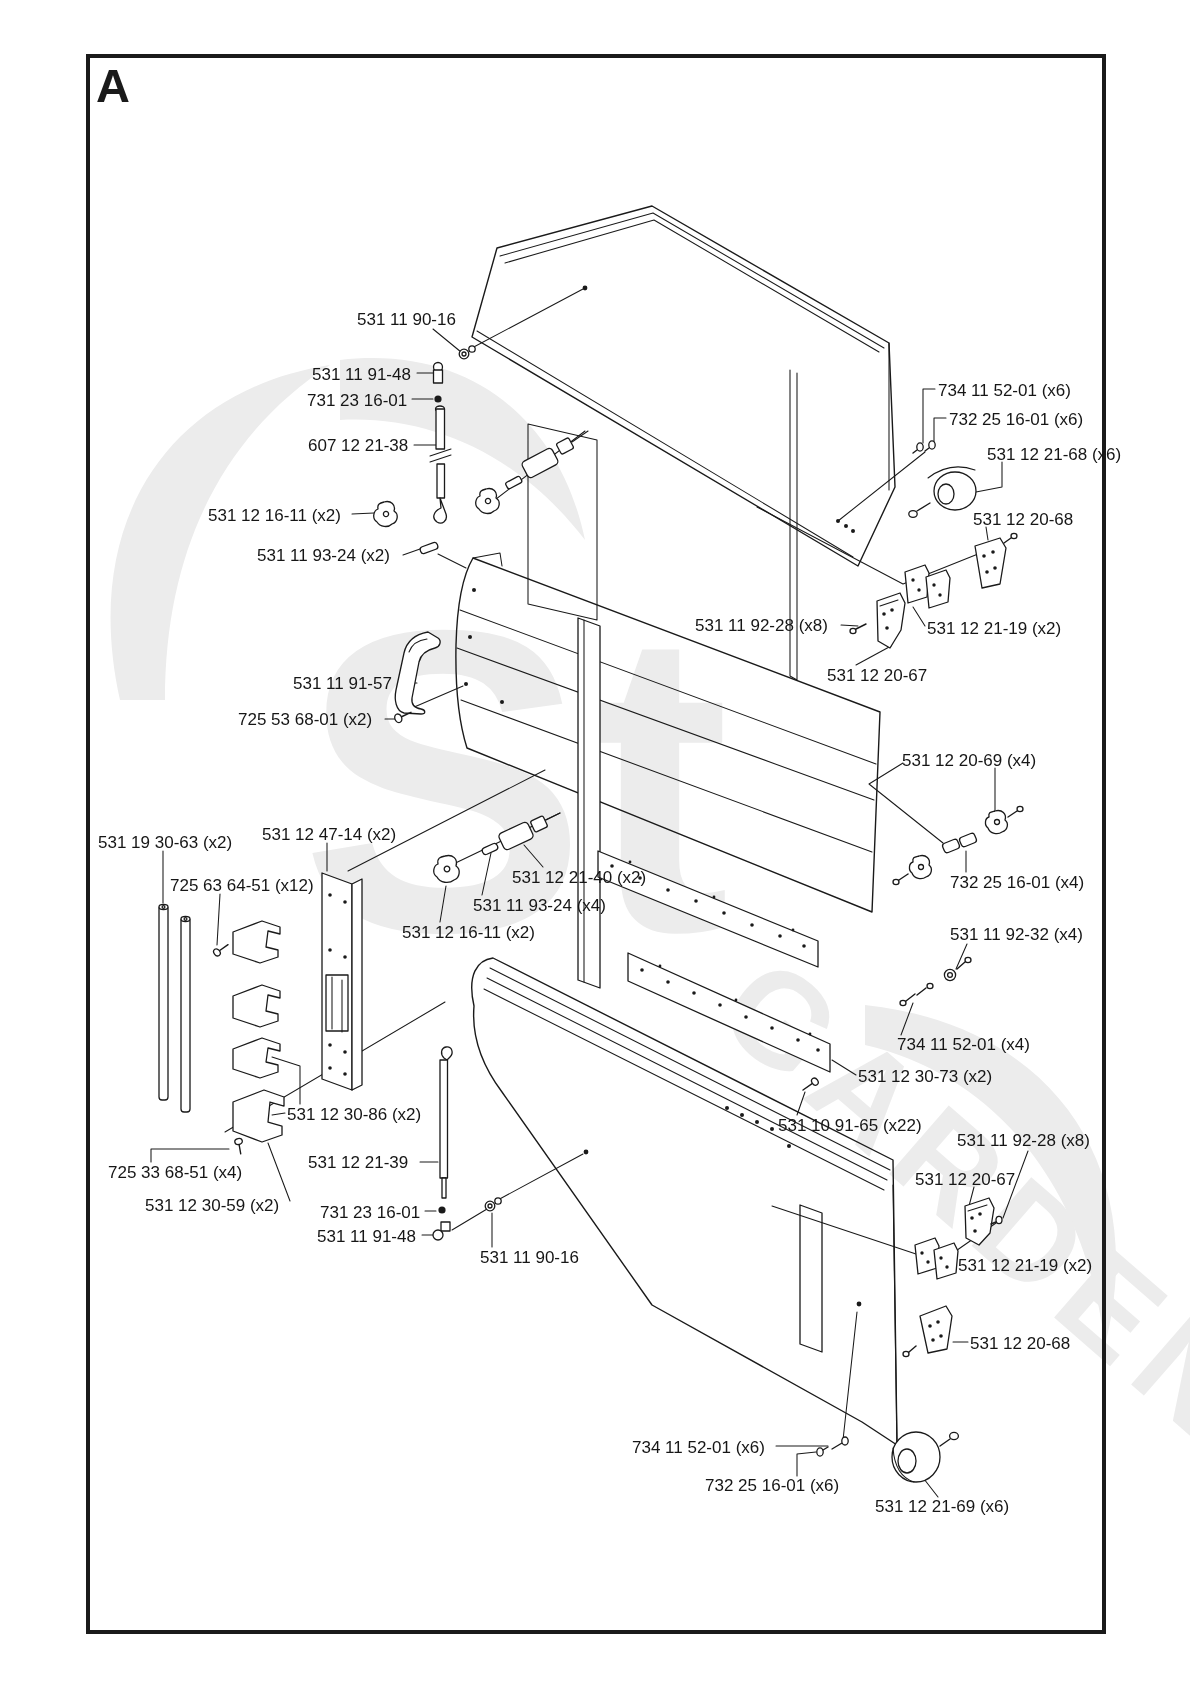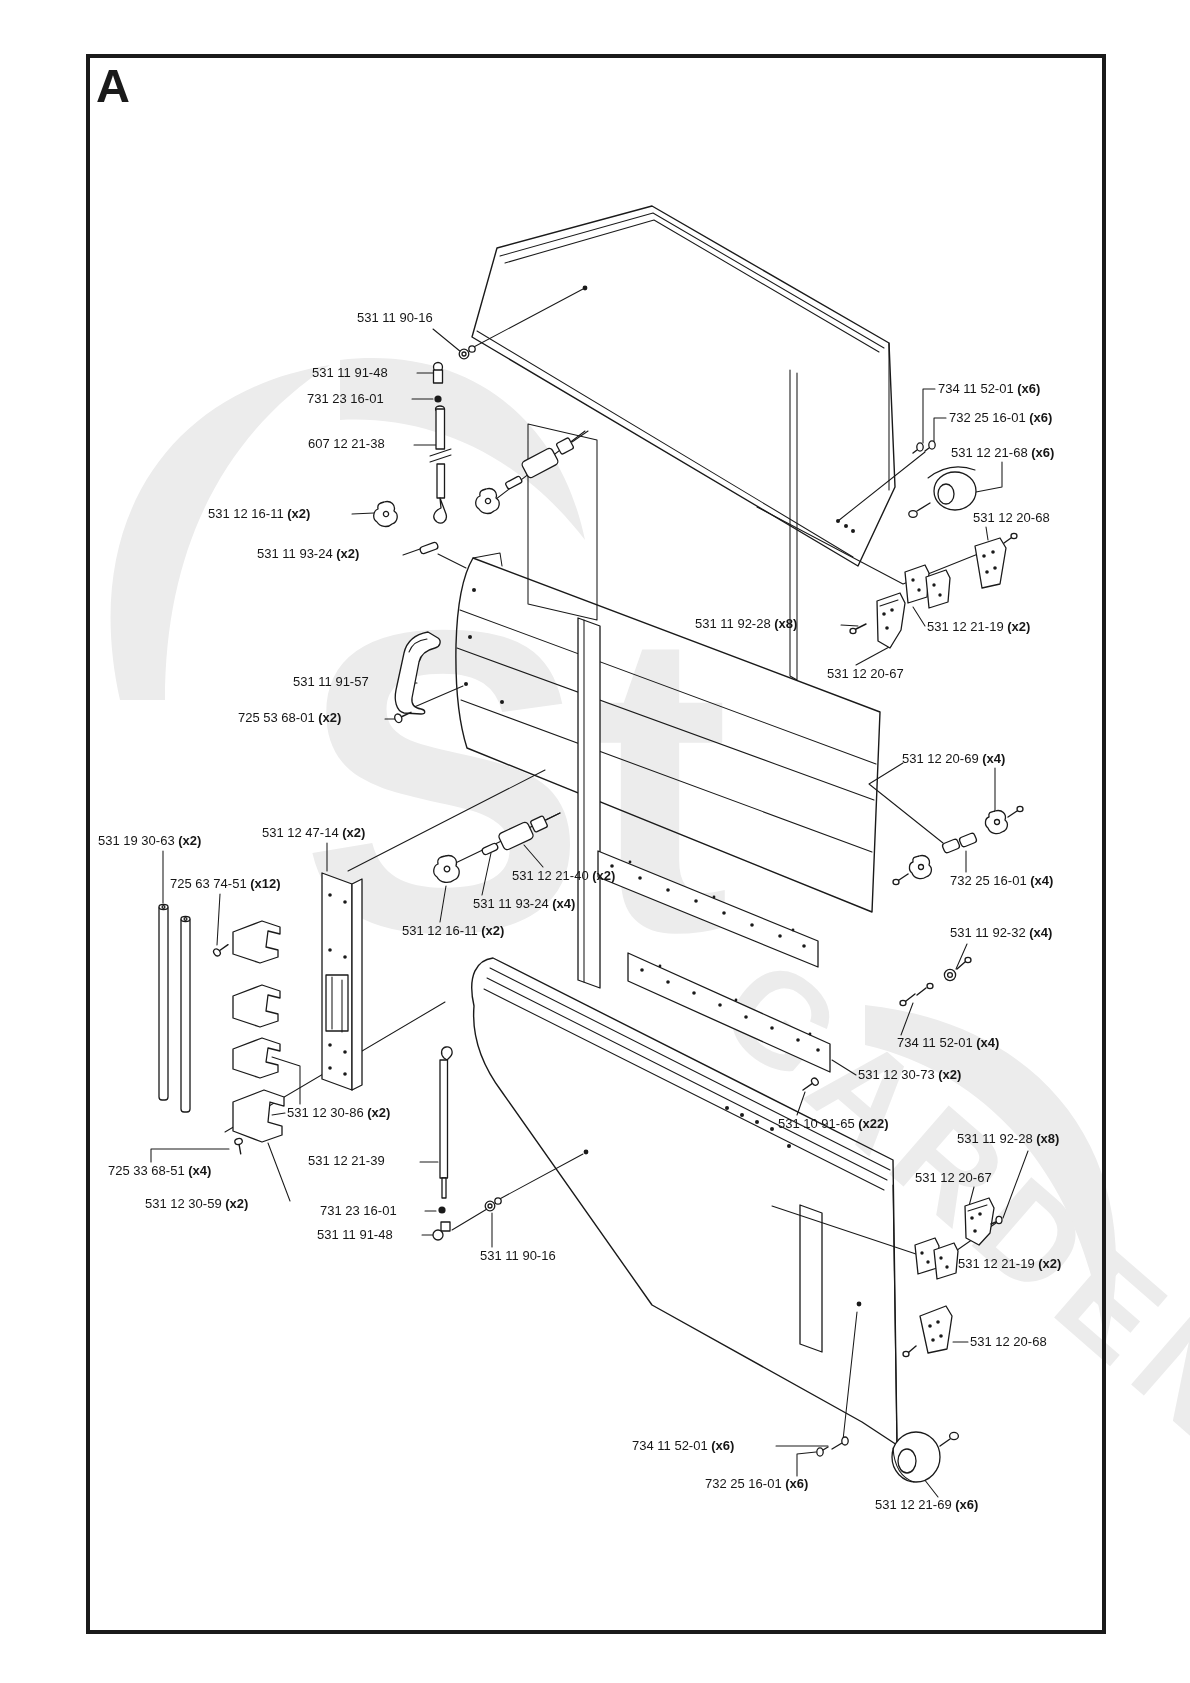--- a/index.html
+++ b/index.html
@@ -1,22 +1,22 @@
 <!DOCTYPE html>
 <html><head>
 <meta charset="utf-8">
 <style>
   html,body{margin:0;padding:0;background:#fff;}
   #stage{position:relative;width:1190px;height:1683px;background:#ffffff;overflow:hidden;
          font-family:"Liberation Sans", sans-serif;color:#161616;}
   #frame{position:absolute;left:86px;top:54px;width:1012px;height:1572px;border:4px solid #1a1a1a;}
   #figletter{position:absolute;left:96px;top:58px;font-size:47px;font-weight:bold;color:#1a1a1a;}
   svg{position:absolute;left:0;top:0;}
-  .lbl{position:absolute;white-space:nowrap;font-size:13px;line-height:1.05;color:#161616;}
-  .lbl b{font-weight:bold;margin-top:43px;}
+  .lbl{position:absolute;white-space:nowrap;font-size:17px;line-height:1.05;color:#161616;}
+  .lbl b{font-weight:normal;margin-top:43px;}
   .ln{fill:none;stroke:#1a1a1a;stroke-width:1.4;stroke-linejoin:round;stroke-linecap:round;}
   .tn{fill:none;stroke:#1a1a1a;stroke-width:1.05;stroke-linejoin:round;stroke-linecap:round;}
   .pt{fill:#ffffff;stroke:#1a1a1a;stroke-width:1.3;stroke-linejoin:round;}
   .dk{fill:#1a1a1a;stroke:none;}
   .wm{fill:#ececec;stroke:none;}
 </style>
 </head>
 <body>
 
 <div id="stage">
@@ -403,31 +403,31 @@
   <div id="figletter">A</div>
 
   <div class="lbl" style="left:357px;top:311px"><span>531 11 90-16</span><b></b></div>
   <div class="lbl" style="left:312px;top:366px"><span>531 11 91-48</span><b></b></div>
   <div class="lbl" style="left:307px;top:392px"><span>731 23 16-01</span><b></b></div>
   <div class="lbl" style="left:308px;top:437px"><span>607 12 21-38</span><b></b></div>
   <div class="lbl" style="left:208px;top:507px"><span>531 12 16-11</span><b> (x2)</b></div>
   <div class="lbl" style="left:257px;top:547px"><span>531 11 93-24</span><b> (x2)</b></div>
   <div class="lbl" style="left:938px;top:382px"><span>734 11 52-01</span><b> (x6)</b></div>
   <div class="lbl" style="left:949px;top:411px"><span>732 25 16-01</span><b> (x6)</b></div>
-  <div class="lbl" style="left:951px;top:446px"><span>531 12 21-68</span><b> (x6)</b></div>
+  <div class="lbl" style="left:987px;top:446px"><span>531 12 21-68</span><b> (x6)</b></div>
   <div class="lbl" style="left:973px;top:511px"><span>531 12 20-68</span><b></b></div>
   <div class="lbl" style="left:695px;top:617px"><span>531 11 92-28</span><b> (x8)</b></div>
   <div class="lbl" style="left:927px;top:620px"><span>531 12 21-19</span><b> (x2)</b></div>
   <div class="lbl" style="left:827px;top:667px"><span>531 12 20-67</span><b></b></div>
   <div class="lbl" style="left:293px;top:675px"><span>531 11 91-57</span><b></b></div>
   <div class="lbl" style="left:238px;top:711px"><span>725 53 68-01</span><b> (x2)</b></div>
   <div class="lbl" style="left:902px;top:752px"><span>531 12 20-69</span><b> (x4)</b></div>
   <div class="lbl" style="left:98px;top:834px"><span>531 19 30-63</span><b> (x2)</b></div>
   <div class="lbl" style="left:262px;top:826px"><span>531 12 47-14</span><b> (x2)</b></div>
-  <div class="lbl" style="left:170px;top:877px"><span>725 63 74-51</span><b> (x12)</b></div>
+  <div class="lbl" style="left:170px;top:877px"><span>725 63 64-51</span><b> (x12)</b></div>
   <div class="lbl" style="left:512px;top:869px"><span>531 12 21-40</span><b> (x2)</b></div>
   <div class="lbl" style="left:473px;top:897px"><span>531 11 93-24</span><b> (x4)</b></div>
   <div class="lbl" style="left:402px;top:924px"><span>531 12 16-11</span><b> (x2)</b></div>
   <div class="lbl" style="left:950px;top:874px"><span>732 25 16-01</span><b> (x4)</b></div>
   <div class="lbl" style="left:950px;top:926px"><span>531 11 92-32</span><b> (x4)</b></div>
   <div class="lbl" style="left:897px;top:1036px"><span>734 11 52-01</span><b> (x4)</b></div>
   <div class="lbl" style="left:858px;top:1068px"><span>531 12 30-73</span><b> (x2)</b></div>
   <div class="lbl" style="left:778px;top:1117px"><span>531 10 91-65</span><b> (x22)</b></div>
   <div class="lbl" style="left:957px;top:1132px"><span>531 11 92-28</span><b> (x8)</b></div>
   <div class="lbl" style="left:915px;top:1171px"><span>531 12 20-67</span><b></b></div>

